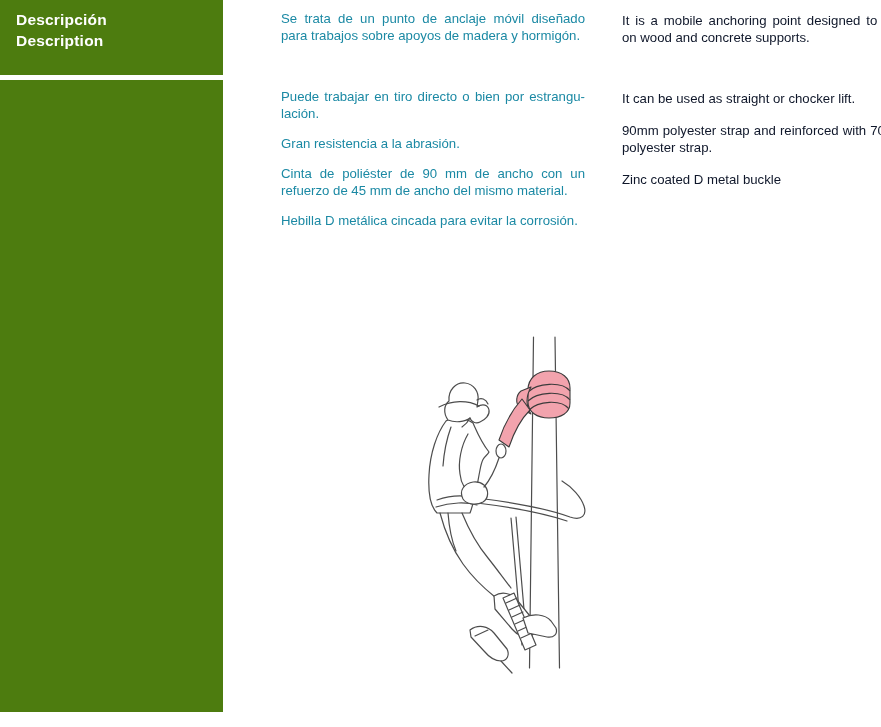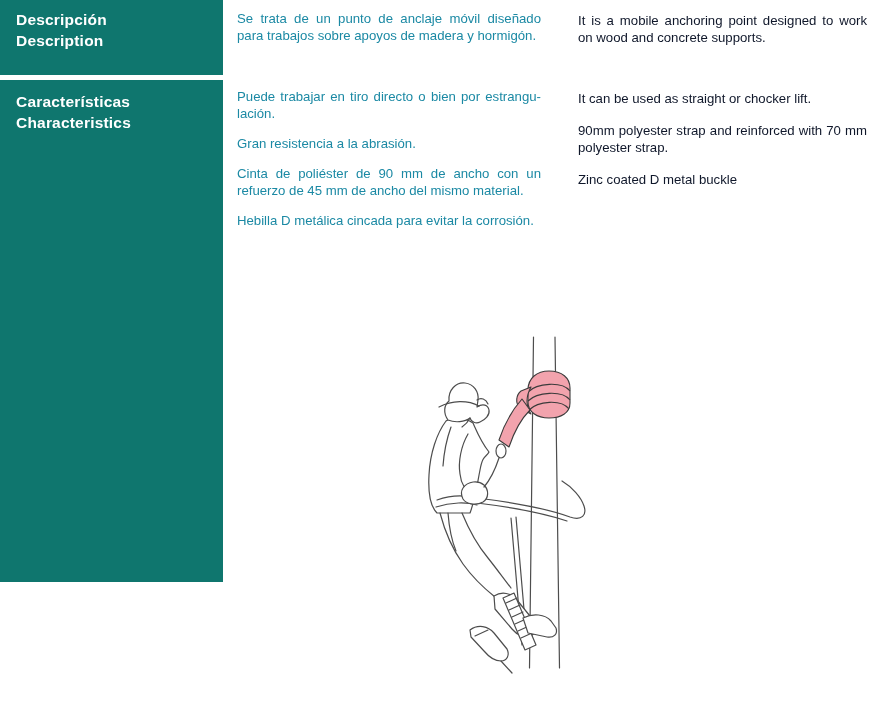--- a/index.html
+++ b/index.html
@@ -2,29 +2,29 @@
 <html><head>
 <meta charset="utf-8">
 <style>
   html,body { margin:0; padding:0; background:#ffffff; }
   .page {
     position:relative; width:881px; height:727px; background:#ffffff;
     font-family:"Liberation Sans", sans-serif; overflow:hidden;
   }
 
   
-  .sidebar { position:absolute; left:0; top:0; width:223px; height:582px; background:#0f766e; }
+  .sidebar { position:absolute; left:0; top:0; width:223px; height:712px; background:#4d7c0f; }
   .sidebar-divider { position:absolute; left:0; top:75px; width:223px; height:5px; background:#ffffff; }
   .side-sec { position:absolute; left:16px; }
   .side-sec-1 { top:9px; }
   .side-sec-2 { top:91px; }
   .side-title { color:#ffffff; font-size:15.5px; line-height:21px; font-weight:600; letter-spacing:0.2px; }
 
   
-  .col { position:absolute; }
+  .col { position:absolute;margin-left:44px; }
   .col-es-desc { left:237px; top:10px;  width:304px; }
   .col-en-desc { left:578px; top:12px;  width:289px; }
   .col-es-char { left:237px; top:88px;  width:304px; }
   .col-en-char { left:578px; top:90px;  width:289px; }
   .para { margin:0; font-size:13.2px; line-height:17px; text-align:justify; }
   .col-es-char .para, .col-es-desc .para { color:#1b89a4; margin-bottom:13px; }
   .col-en-char .para, .col-en-desc .para { color:#0f172a; margin-bottom:15px; }
 
   
   .illus { position:absolute; left:415px; top:330px; width:185px; height:345px; }
@@ -37,24 +37,20 @@
 <body>
 
 <div class="page">
 
   <div class="sidebar">
     <div class="side-sec side-sec-1">
       <div class="side-title">Descripción</div>
       <div class="side-title">Description</div>
     </div>
     <div class="sidebar-divider"></div>
-    <div class="side-sec side-sec-2">
-      <div class="side-title">Características</div>
-      <div class="side-title">Characteristics</div>
-    </div>
   </div>
 
   <div class="col col-es-desc">
     <p class="para">Se trata de un punto de anclaje móvil diseñado para trabajos sobre apoyos de madera y hormigón.</p>
   </div>
   <div class="col col-en-desc">
     <p class="para">It is a mobile anchoring point designed to work on wood and concrete supports.</p>
   </div>
 
   <div class="col col-es-char">

